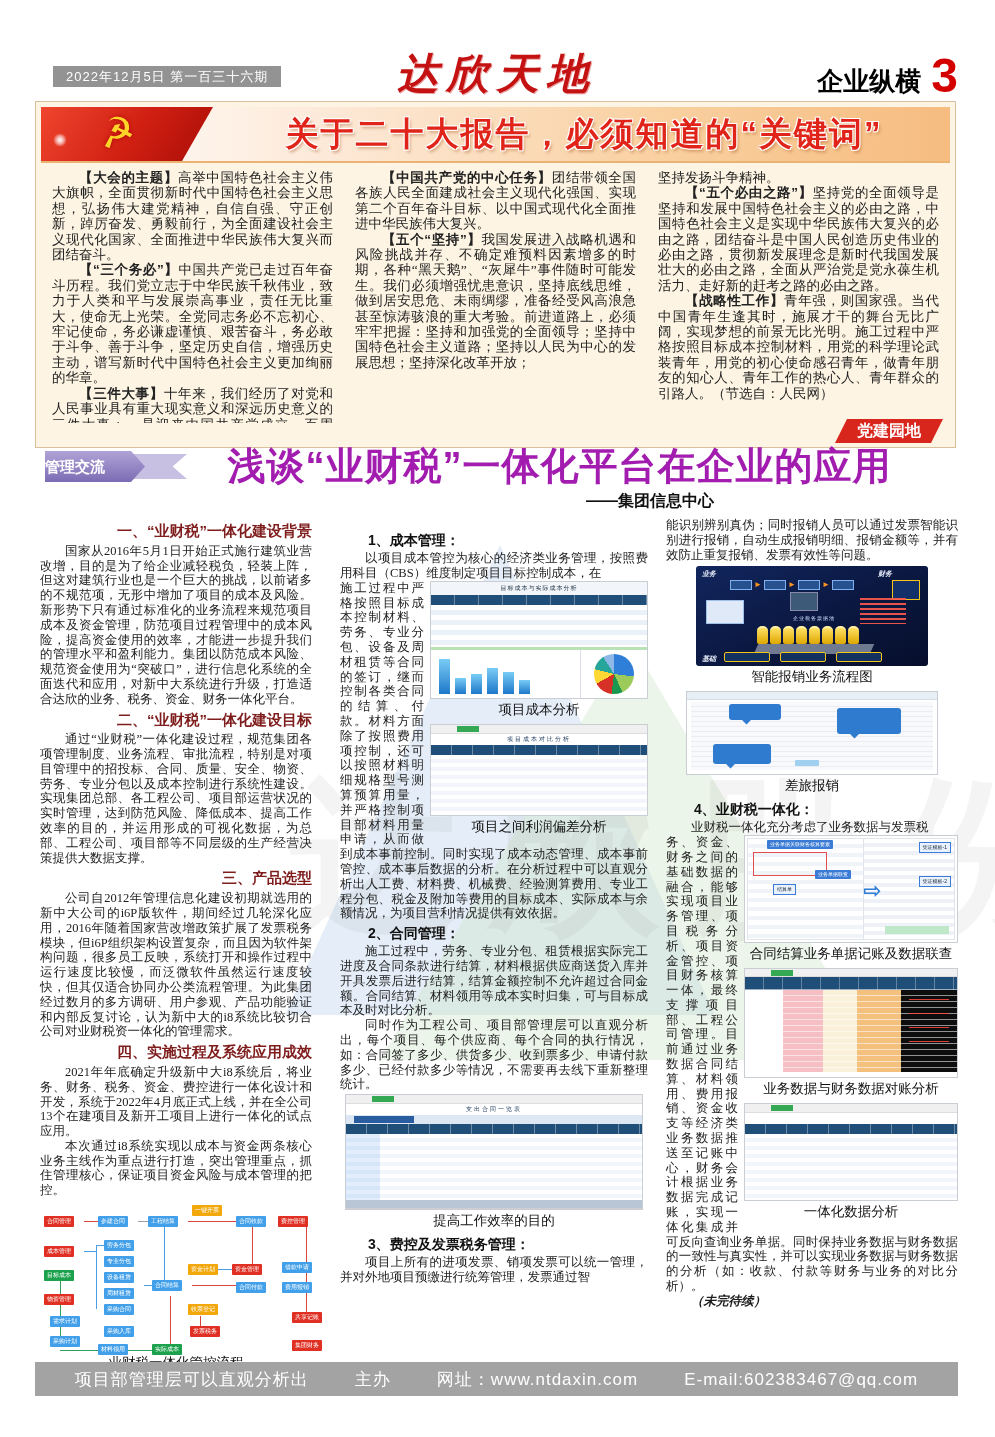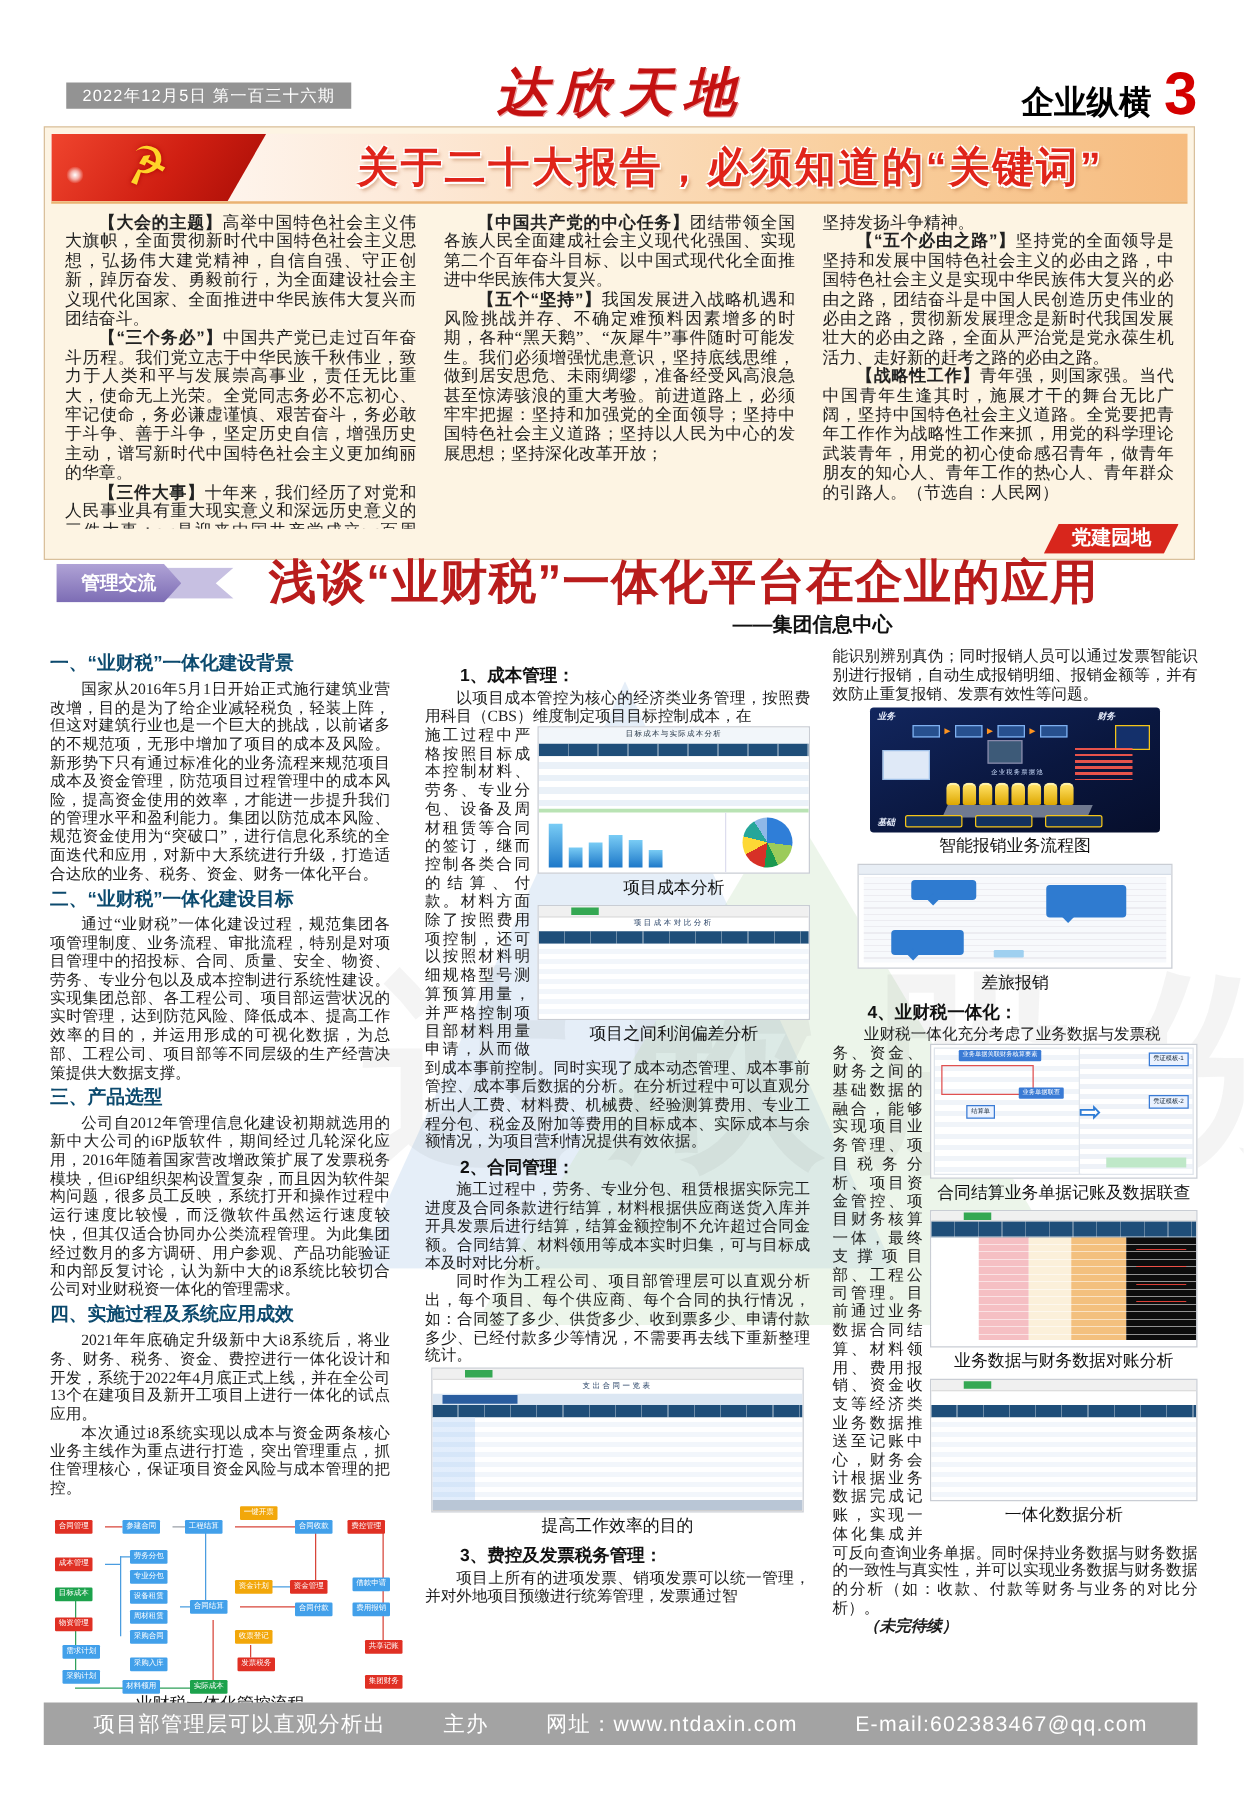--- a/index.html
+++ b/index.html
@@ -40,44 +40,44 @@
   .plead{font-weight:bold;font-family:"Liberation Sans",sans-serif;}
   .badge-party{position:absolute;right:12px;bottom:4px;background:#d8261c;color:#fff;
                font:bold 16px/1 "Liberation Sans",sans-serif;padding:4px 22px;
                clip-path:polygon(12px 0,100% 0,calc(100% - 12px) 100%,0 100%);}
 
   
   .mgmt-badge{position:absolute;left:45px;top:451px;width:150px;height:31px;}
   .mb-back{position:absolute;left:62px;top:3px;width:80px;height:25px;background:#c7c0e2;
            clip-path:polygon(0 50%,18% 0,100% 0,82% 50%,100% 100%,18% 100%);}
   .mb-front{position:absolute;left:0;top:0;width:100px;height:31px;
-            background:linear-gradient(180deg,#b0a3d6,#7c6cb4);color:#fff;text-align:center;
+            background:linear-gradient(180deg,#b0a3d6,#7c6cb4);color:#fff;text-align:left;
             font:bold 15px/31px "Liberation Sans",sans-serif;
             clip-path:polygon(0 0,86% 0,100% 50%,86% 100%,0 100%);}
-  .main-title{position:absolute;left:215px;width:665px;top:445px;text-align:left;
-              font:bold 38px/1.15 "Liberation Sans",sans-serif;color:#b91c1c;letter-spacing:1px;}
+  .main-title{position:absolute;left:227px;width:665px;top:445px;text-align:center;
+              font:bold 38px/1.15 "Liberation Sans",sans-serif;color:#a21caf;letter-spacing:1px;}
   .main-subtitle{position:absolute;left:400px;width:500px;top:491px;text-align:center;
                  font:bold 16px/1.3 "Liberation Sans",sans-serif;color:#111;}
 
   
   .wm-tri{position:absolute;pointer-events:none;}
   .t1{left:285px;top:545px;width:430px;height:470px;background:rgba(173,203,232,.32);
       clip-path:polygon(50% 0,0 100%,100% 100%);}
   .t2{left:380px;top:640px;width:500px;height:420px;background:rgba(206,228,199,.38);
       clip-path:polygon(50% 0,0 100%,100% 100%);}
   .wm-text{position:absolute;left:290px;top:770px;font:bold 170px/1 "DejaVu Serif",serif;
            color:rgba(100,100,100,.07);letter-spacing:30px;pointer-events:none;white-space:nowrap;}
 
   
   .body-cols{position:absolute;left:40px;top:518px;width:918px;display:flex;}
   .bcol{font-size:12.5px;line-height:14.8px;text-align:justify;color:#1c1c1c;}
   .bcol1{width:272px;margin-right:28px;}
   .bcol2{width:308px;margin-right:18px;margin-top:10px;}
   .bcol3{width:292px;}
-  .bh{color:#0c4a6e;font:bold 15px/1.25 "Liberation Sans",sans-serif;text-align:left;margin:4px 0 3px;}
+  .bh{color:#7f1d1d;font:bold 15px/1.25 "Liberation Sans",sans-serif;text-align:right;margin:4px 0 3px;}
   .sh{font:bold 14px/1.3 "Liberation Sans",sans-serif;color:#111;text-indent:2em;margin:3px 0 2px;}
   .bp{margin:0;text-indent:2em;}
   .bp.cont{text-indent:0;}
   .endnote{font-weight:bold;font-style:italic;}
   .fl-r{float:right;width:218px;margin:0 0 2px 6px;}
   .fl-r3{float:right;width:214px;margin:0 0 2px 6px;}
   .figcap{text-align:center;font-size:13.5px;line-height:1.25;margin:3px 0 5px;color:#111;clear:none;}
   .fig{box-sizing:border-box;background:#fff;border:1px solid #c9cdd4;overflow:hidden;position:relative;}
 
   
@@ -228,21 +228,21 @@
         </div>
       <div class="pcol">
 
           <p class="pp"><span class="plead">【中国共产党的中心任务】</span><span>团结带领全国各族人民全面建成社会主义现代化强国、实现第二个百年奋斗目标、以中国式现代化全面推进中华民族伟大复兴。</span></p>
           <p class="pp"><span class="plead">【五个“坚持”】</span><span>我国发展进入战略机遇和风险挑战并存、不确定难预料因素增多的时期，各种“黑天鹅”、“灰犀牛”事件随时可能发生。我们必须增强忧患意识，坚持底线思维，做到居安思危、未雨绸缪，准备经受风高浪急甚至惊涛骇浪的重大考验。前进道路上，必须牢牢把握：坚持和加强党的全面领导；坚持中国特色社会主义道路；坚持以人民为中心的发展思想；坚持深化改革开放；</span></p>
         </div>
       <div class="pcol">
 
       <p class="pp cont"><span class="plead"></span><span>坚持发扬斗争精神。</span></p>
           <p class="pp"><span class="plead">【“五个必由之路”】</span><span>坚持党的全面领导是坚持和发展中国特色社会主义的必由之路，中国特色社会主义是实现中华民族伟大复兴的必由之路，团结奋斗是中国人民创造历史伟业的必由之路，贯彻新发展理念是新时代我国发展壮大的必由之路，全面从严治党是党永葆生机活力、走好新的赶考之路的必由之路。</span></p>
-          <p class="pp"><span class="plead">【战略性工作】</span><span>青年强，则国家强。当代中国青年生逢其时，施展才干的舞台无比广阔，坚持中国特色社会主义道路。全党要把青年工作作为战略性工作来抓，用党的科学理论武装青年，用党的初心使命感召青年，做青年朋友的知心人、青年工作的热心人、青年群众的引路人。（节选自：人民网）</span></p>
+          <p class="pp"><span class="plead">【战略性工作】</span><span>青年强，则国家强。当代中国青年生逢其时，施展才干的舞台无比广阔，实现梦想的前景无比光明。施工过程中严格按照目标成本控制材料，用党的科学理论武装青年，用党的初心使命感召青年，做青年朋友的知心人、青年工作的热心人、青年群众的引路人。（节选自：人民网）</span></p>
         </div>
     </div>
     <div class="badge-party">党建园地</div>
   </div>
 
   <div class="mgmt-badge">
     <div class="mb-back"></div>
     <div class="mb-front">管理交流</div>
   </div>
   <div class="main-title">浅谈“业财税”一体化平台在企业的应用</div>

